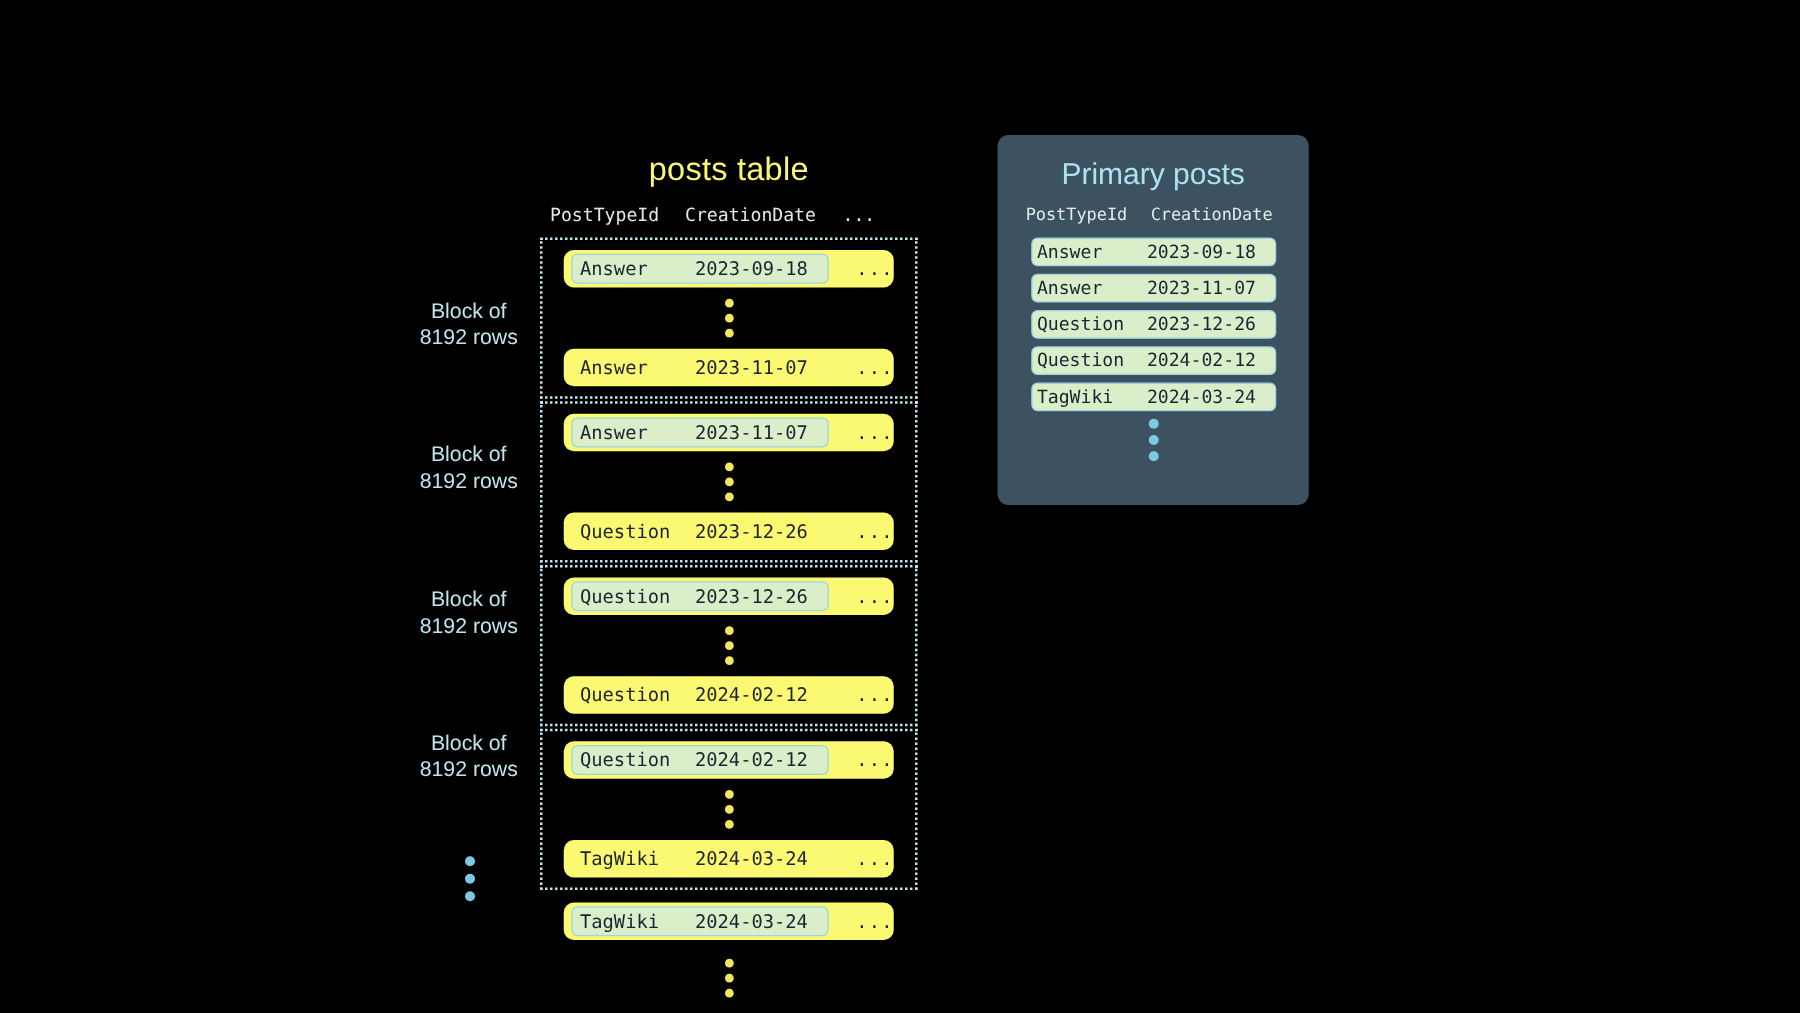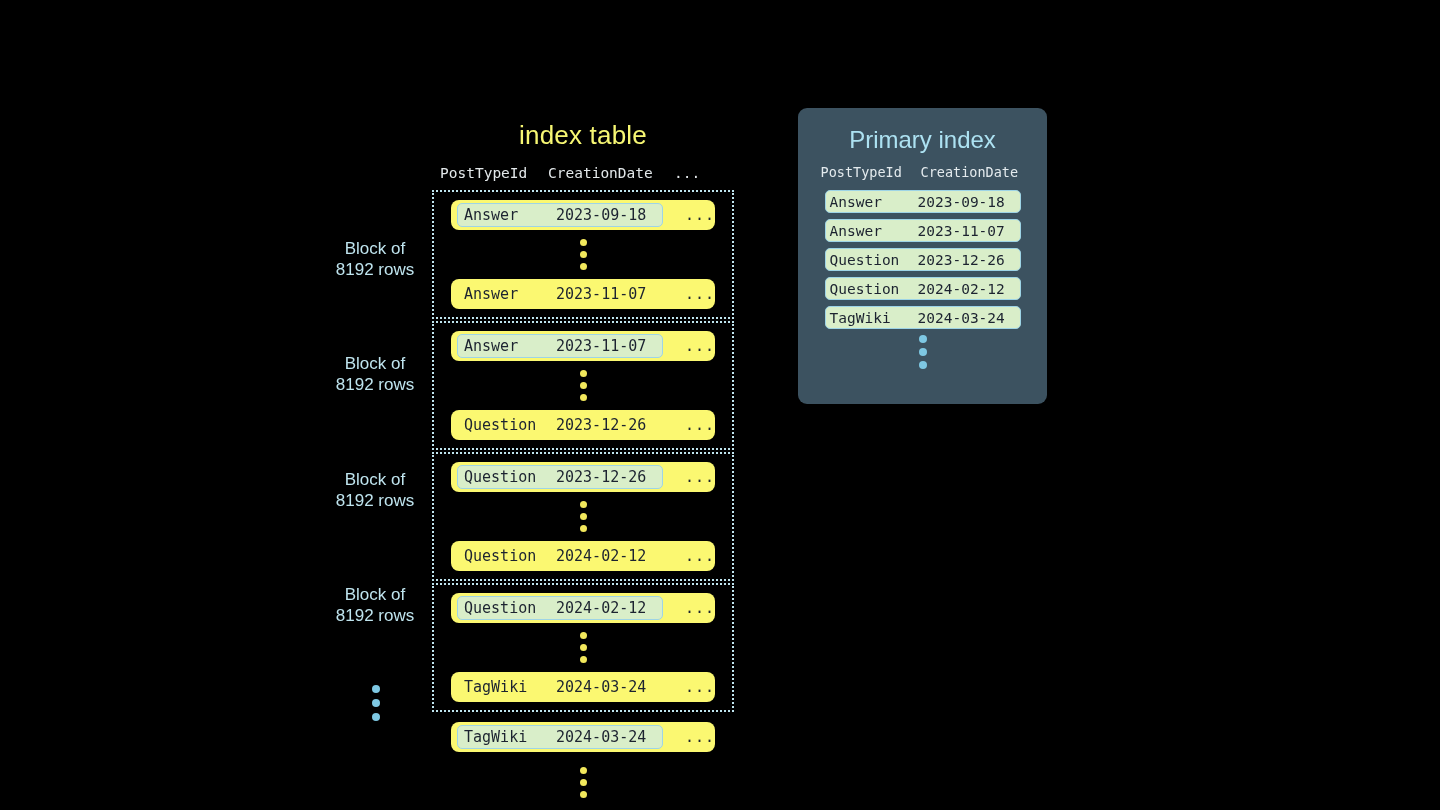--- a/index.html
+++ b/index.html
@@ -227,21 +227,21 @@
 </div>
 
 <div id="left-dots">
   <span></span>
   <span></span>
   <span></span>
 </div>
 
 <div id="posts-section">
 
-  <div id="posts-title">index table</div>
+  <div id="posts-title">posts table</div>
 
   <div id="posts-header-row">
     <span class="hdr-type">PostTypeId</span>
     <span class="hdr-date">CreationDate</span>
     <span class="hdr-rest">...</span>
   </div>
 
   <div class="block">
     <div class="row-pill">
       <span class="cell-group highlight">
@@ -343,21 +343,21 @@
   <div class="vdots" id="trailing-dots">
     <span></span>
       <span></span>
       <span></span>
   </div>
 
 </div>
 
 <div id="index-panel">
 
-  <div id="index-title">Primary index</div>
+  <div id="index-title">Primary posts</div>
 
   <div id="index-header-row">
     <span class="ih-type">PostTypeId</span>
     <span class="ih-date">CreationDate</span>
   </div>
 
   <div class="index-row">
     <span class="ir-type">Answer</span>
     <span class="ir-date">2023-09-18</span>
   </div>

